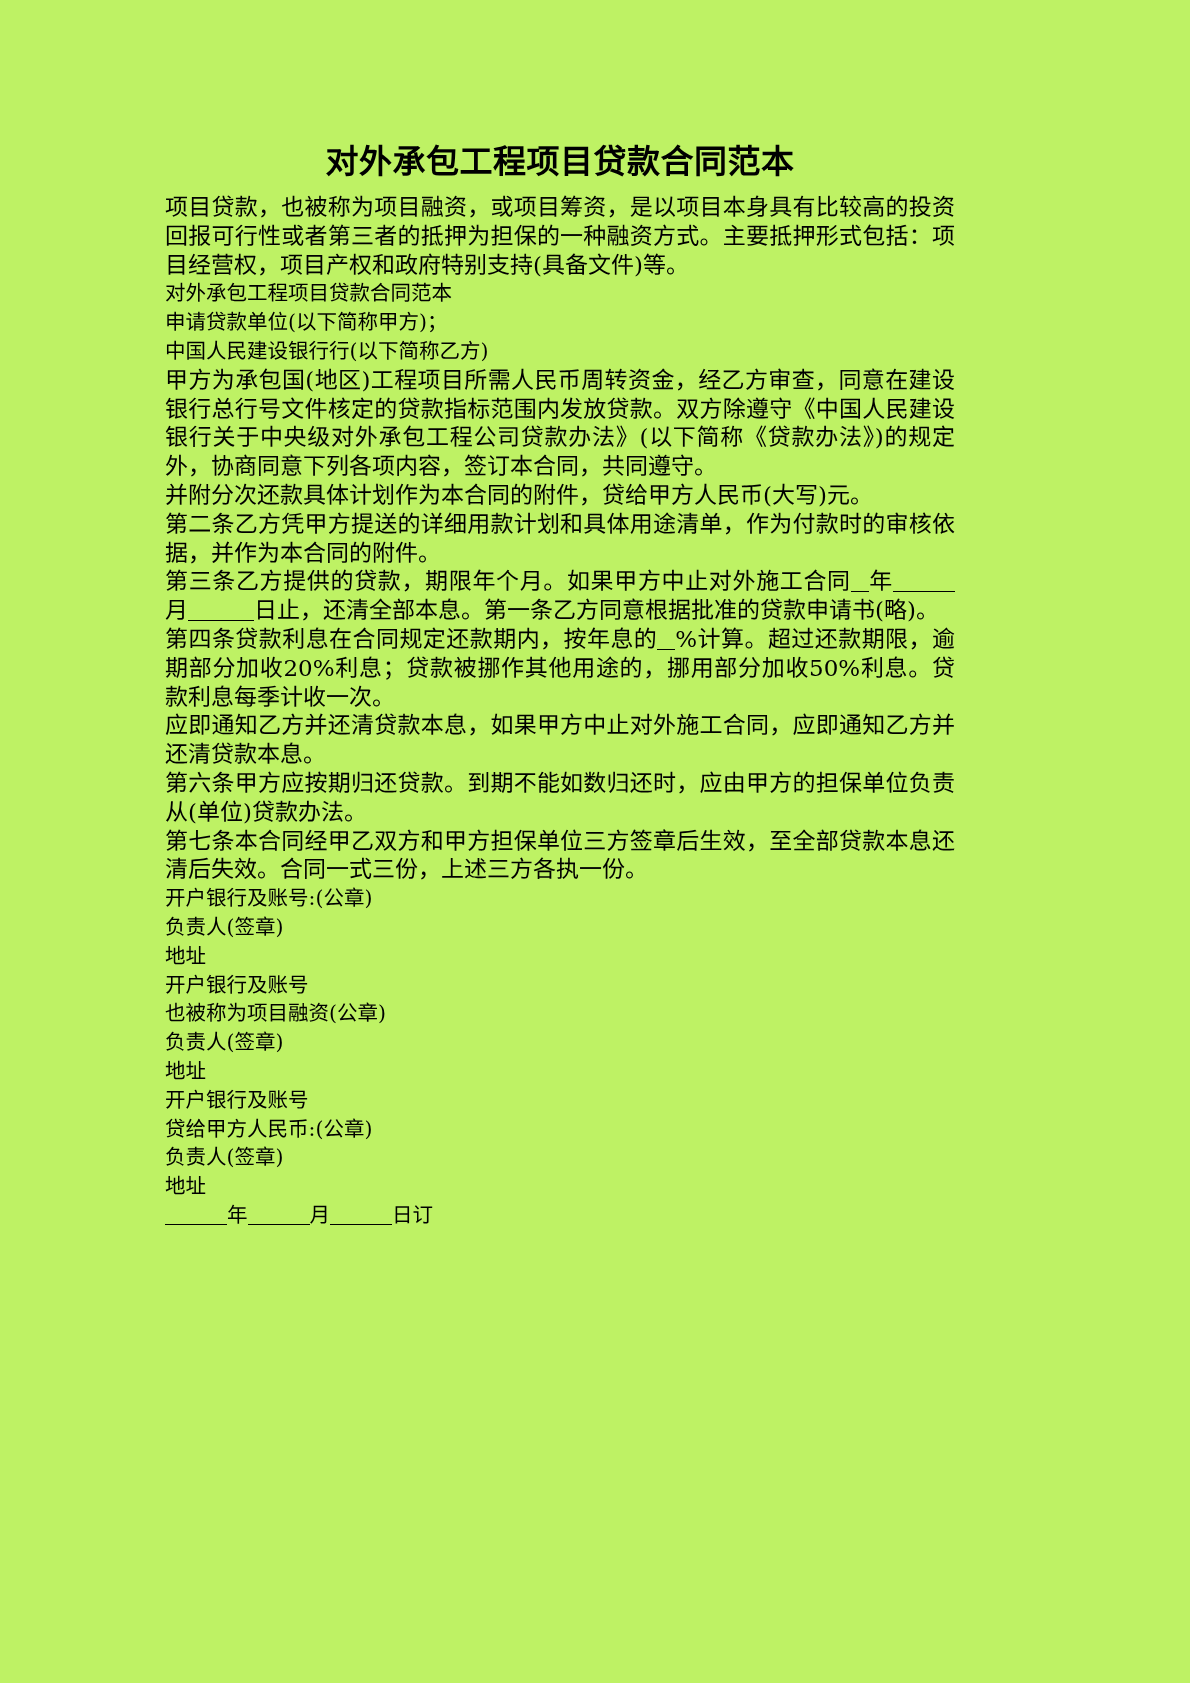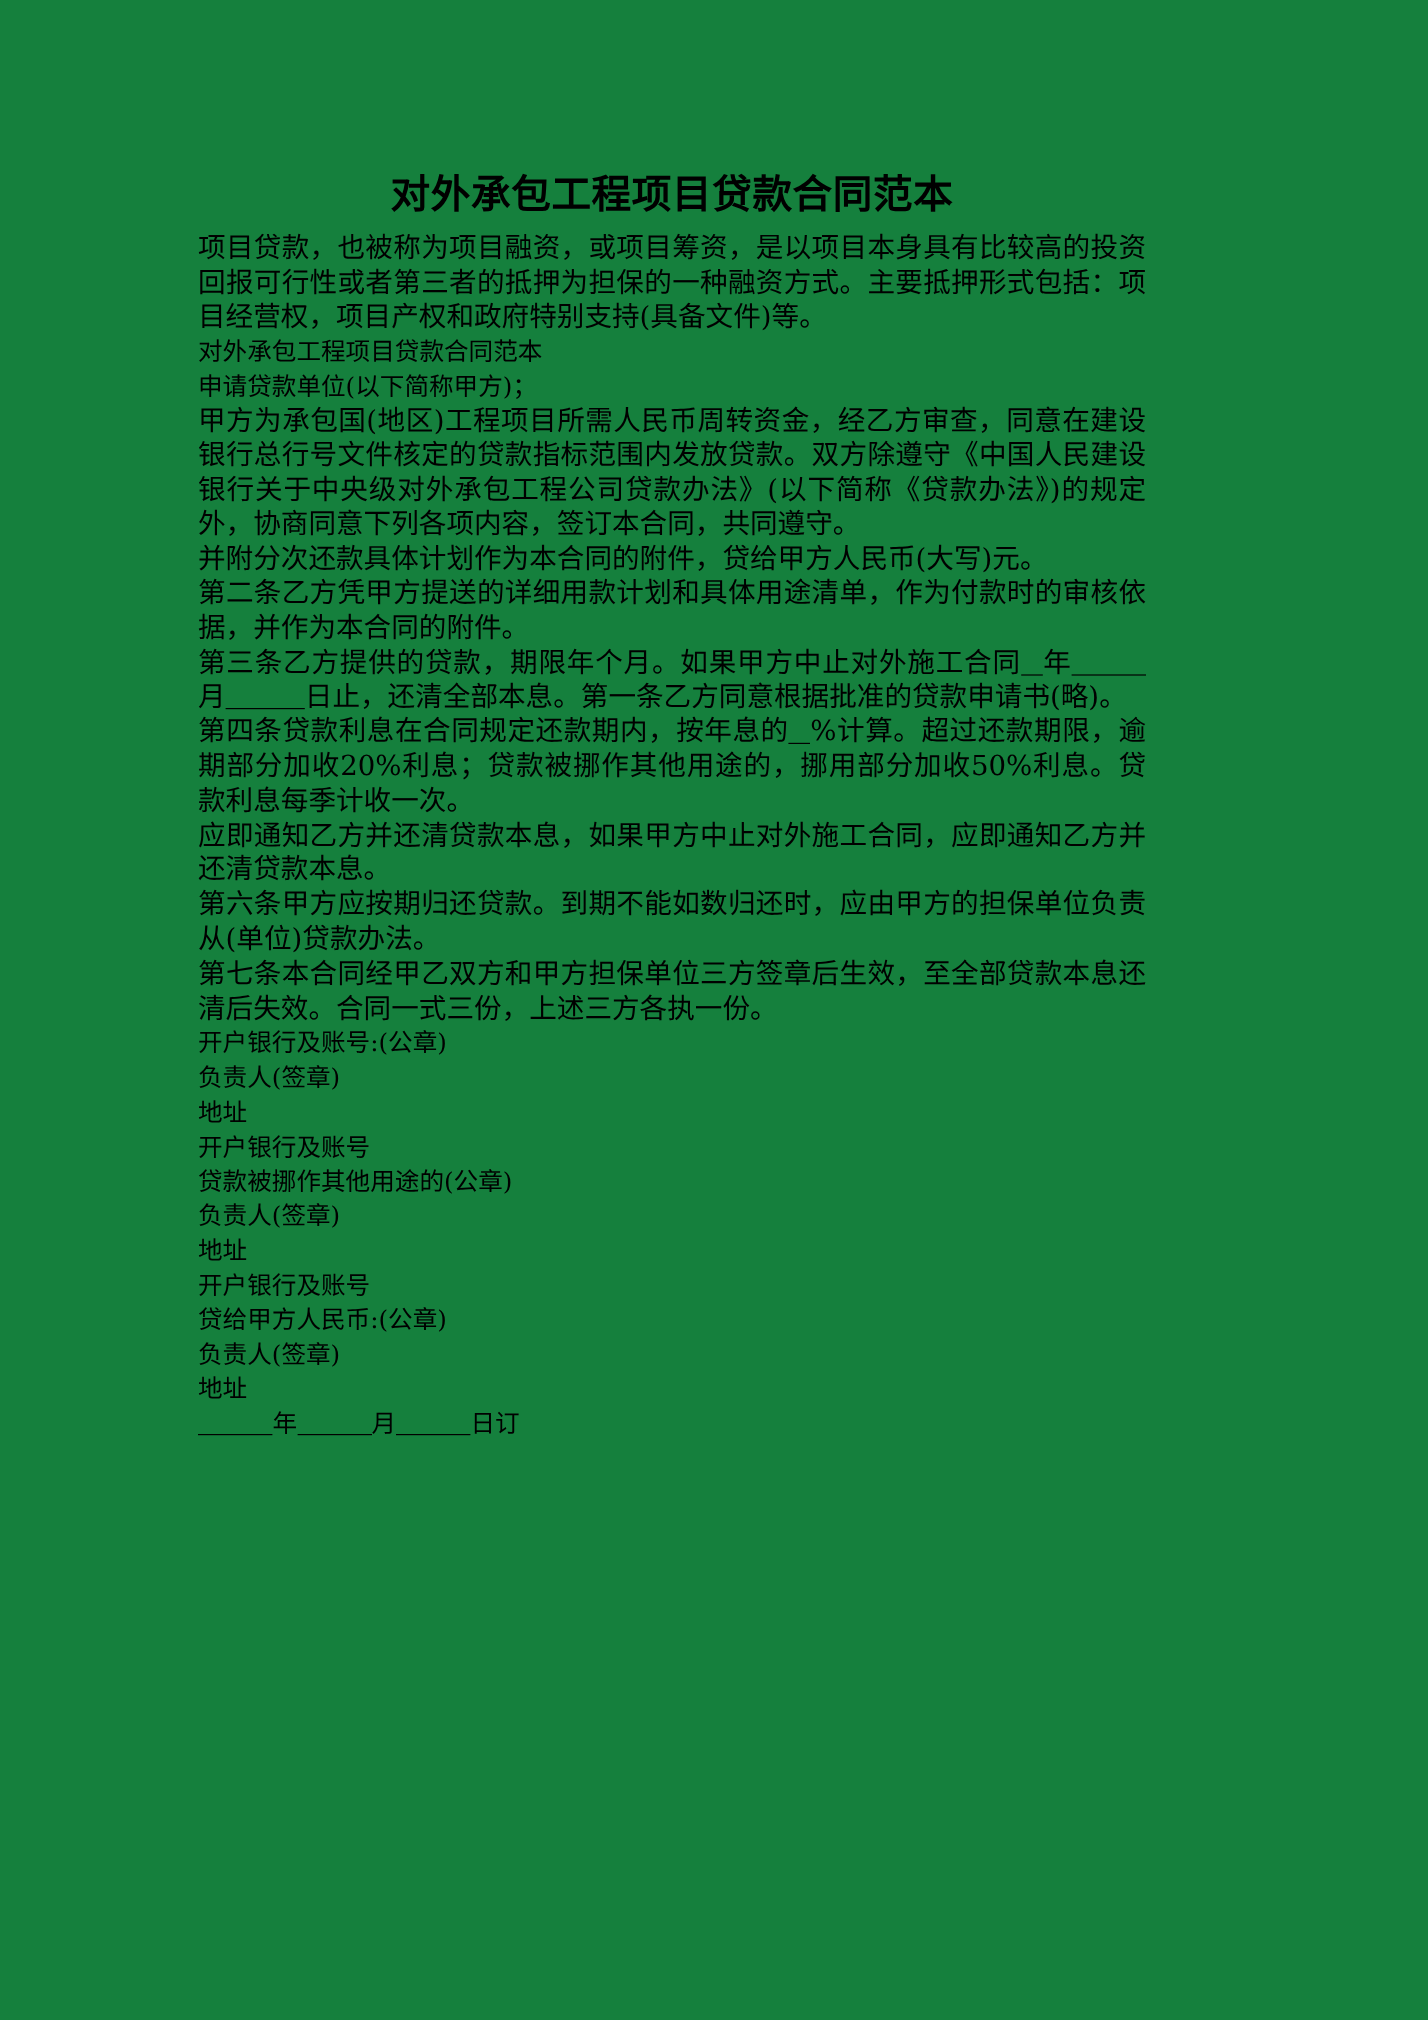--- a/index.html
+++ b/index.html
@@ -13,21 +13,21 @@
     height: 1683px;
     font-family: "DejaVu Serif", "Liberation Serif", serif;
     color: #000000;
     -webkit-font-smoothing: antialiased;
   }
 
   .page {
     position: relative;
     width: 1190px;
     height: 1683px;
-    background: #15803d;
+    background: #bef264;
     box-sizing: border-box;
   }
 
   .content {
     position: absolute;
     left: 165px;
     top: 140px;
     width: 790px;
   }
 
@@ -84,20 +84,21 @@
   <div class="content">
 
     <h1 class="doc-title">对外承包工程项目贷款合同范本</h1>
 
     <p class="para">项目贷款，也被称为项目融资，或项目筹资，是以项目本身具有比较高的投资回报可行性或者第三者的抵押为担保的一种融资方式。主要抵押形式包括：项目经营权，项目产权和政府特别支持(具备文件)等。</p>
 
     <p class="line">对外承包工程项目贷款合同范本</p>
 
     <p class="line">申请贷款单位(以下简称甲方)；</p>
 
+    <p class="line">中国人民建设银行行(以下简称乙方)</p>
 
     <p class="para">甲方为承包国(地区)工程项目所需人民币周转资金，经乙方审查，同意在建设银行总行号文件核定的贷款指标范围内发放贷款。双方除遵守《中国人民建设银行关于中央级对外承包工程公司贷款办法》(以下简称《贷款办法》)的规定外，协商同意下列各项内容，签订本合同，共同遵守。</p>
 
     <p class="para">并附分次还款具体计划作为本合同的附件，贷给甲方人民币(大写)元。</p>
 
     <p class="para">第二条乙方凭甲方提送的详细用款计划和具体用途清单，作为付款时的审核依据，并作为本合同的附件。</p>
 
     <p class="para"><span>第三条乙方提供的贷款，期限年个月。如果甲方中止对外施工合同</span><span class="blank-s"></span><span>年</span><span class="blank-m"></span><span>月</span><span class="blank-l"></span><span>日止，还清全部本息。第一条乙方同意根据批准的贷款申请书(略)。</span></p>
 
     <p class="para"><span>第四条贷款利息在合同规定还款期内，按年息的</span><span class="blank-s"></span><span>%计算。超过还款期限，逾期部分加收20%利息；贷款被挪作其他用途的，挪用部分加收50%利息。贷款利息每季计收一次。</span></p>
@@ -105,21 +106,21 @@
     <p class="para">应即通知乙方并还清贷款本息，如果甲方中止对外施工合同，应即通知乙方并还清贷款本息。</p>
 
     <p class="para">第六条甲方应按期归还贷款。到期不能如数归还时，应由甲方的担保单位负责从(单位)贷款办法。</p>
 
     <p class="para">第七条本合同经甲乙双方和甲方担保单位三方签章后生效，至全部贷款本息还清后失效。合同一式三份，上述三方各执一份。</p>
 
     <p class="line">开户银行及账号:(公章)</p>
     <p class="line">负责人(签章)</p>
     <p class="line">地址</p>
     <p class="line">开户银行及账号</p>
-    <p class="line">贷款被挪作其他用途的(公章)</p>
+    <p class="line">也被称为项目融资(公章)</p>
     <p class="line">负责人(签章)</p>
     <p class="line">地址</p>
     <p class="line">开户银行及账号</p>
     <p class="line">贷给甲方人民币:(公章)</p>
     <p class="line">负责人(签章)</p>
     <p class="line">地址</p>
 
     <p class="line"><span class="blank-m"></span><span>年</span><span class="blank-m"></span><span>月</span><span class="blank-m"></span><span>日订</span></p>
 
   </div>

